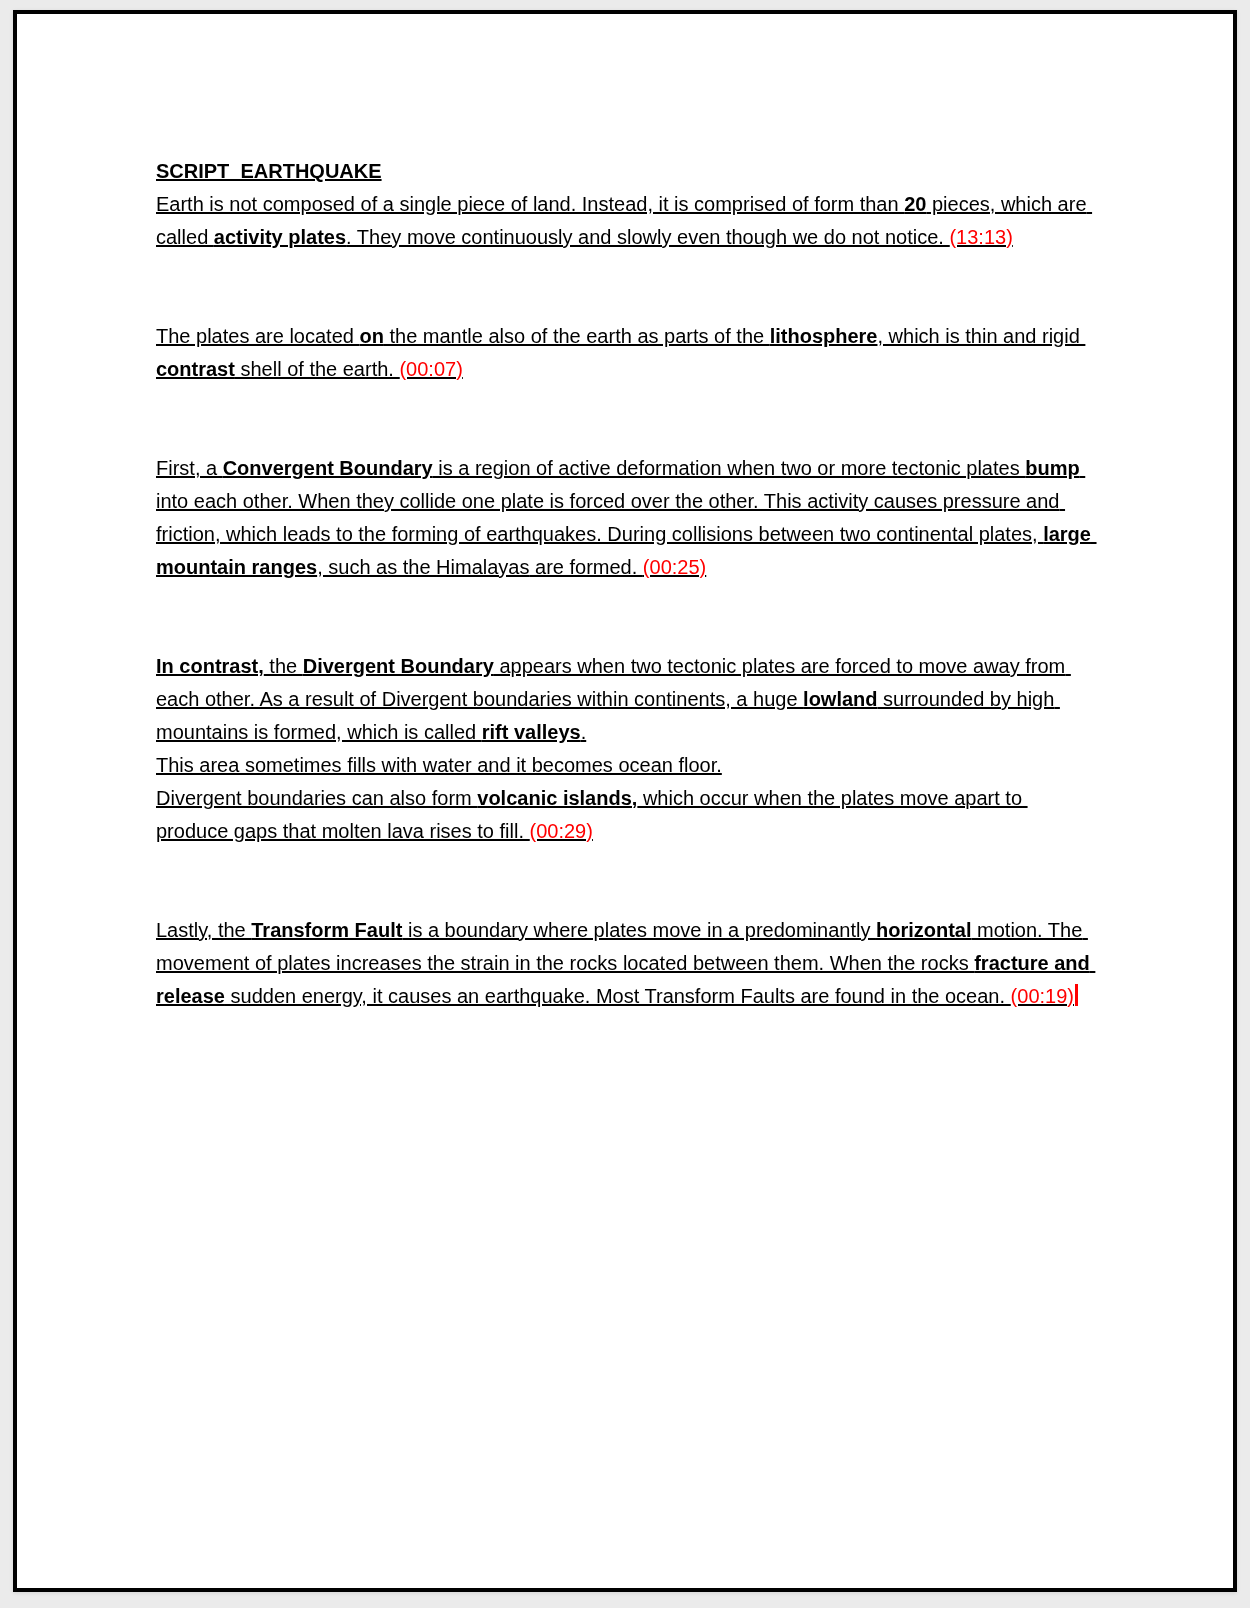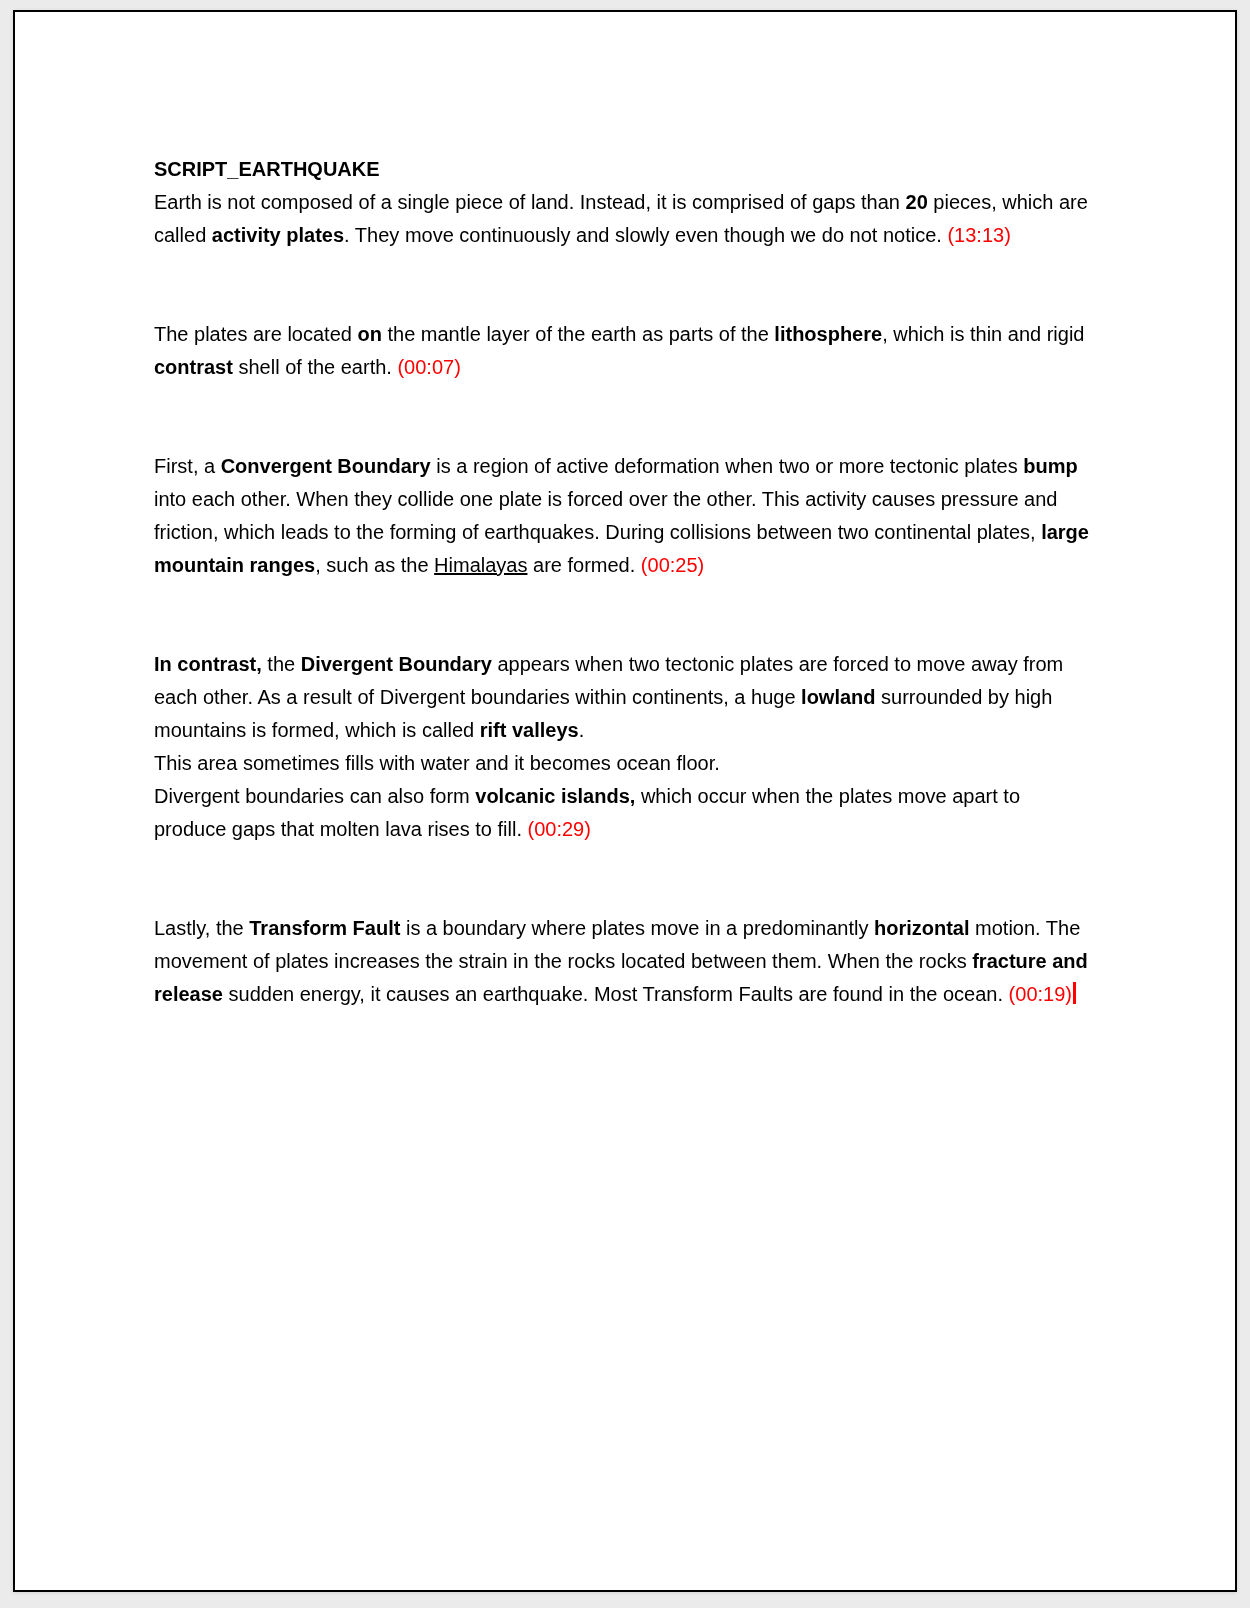--- a/index.html
+++ b/index.html
@@ -15,24 +15,25 @@
     overflow: hidden;
   }
   .page {
     position: absolute;
     left: 13px;
     top: 10px;
     width: 1224px;
     height: 1582px;
     box-sizing: border-box;
     background: var(--page-bg, #ffffff);
-    border: 2px solid #000000;
+    border: 4px solid #000000;
     box-shadow: 0 1px 4px rgba(0,0,0,0.10);
     padding: 141px 139px 0 139px;
     cursor: text;
+    text-decoration: underline;
   }
   .doc-title {
     margin: 0;
     font-size: 20px;
     line-height: 33px;
     font-weight: bold;
     color: var(--text-color, #000000);
   }
   .para {
     margin: 0 0 66px 0;
@@ -53,20 +54,20 @@
     margin-left: 1px;
   }
 </style>
 </head>
 <body>
 
 <div class="canvas">
   <div class="page">
     <h1 class="doc-title">SCRIPT_EARTHQUAKE</h1>
     <div id="doc-body">
-        <p class="para"><span class="run">Earth is not composed of a single piece of land. Instead, it is comprised of gaps than </span><span class="run bold">20</span><span class="run"> pieces, which are called </span><span class="run bold">activity plates</span><span class="run">. They move continuously and slowly even though we do not notice. </span><span class="run red">(13:13)</span></p>
-        <p class="para"><span class="run">The plates are located </span><span class="run bold">on</span><span class="run"> the mantle layer of the earth as parts of the </span><span class="run bold">lithosphere</span><span class="run">, which is thin and rigid </span><span class="run bold">contrast</span><span class="run"> shell of the earth. </span><span class="run red">(00:07)</span></p>
+        <p class="para"><span class="run">Earth is not composed of a single piece of land. Instead, it is comprised of form than </span><span class="run bold">20</span><span class="run"> pieces, which are called </span><span class="run bold">activity plates</span><span class="run">. They move continuously and slowly even though we do not notice. </span><span class="run red">(13:13)</span></p>
+        <p class="para"><span class="run">The plates are located </span><span class="run bold">on</span><span class="run"> the mantle also of the earth as parts of the </span><span class="run bold">lithosphere</span><span class="run">, which is thin and rigid </span><span class="run bold">contrast</span><span class="run"> shell of the earth. </span><span class="run red">(00:07)</span></p>
         <p class="para"><span class="run">First, a </span><span class="run bold">Convergent Boundary</span><span class="run"> is a region of active deformation when two or more tectonic plates </span><span class="run bold">bump</span><span class="run"> into each other. When they collide one plate is forced over the other. This activity causes pressure and friction, which leads to the forming of earthquakes. During collisions between two continental plates, </span><span class="run bold">large mountain ranges</span><span class="run">, such as the </span><span class="run underline">Himalayas</span><span class="run"> are formed. </span><span class="run red">(00:25)</span></p>
         <p class="para"><span class="run bold">In contrast,</span><span class="run"> the </span><span class="run bold">Divergent Boundary</span><span class="run"> appears when two tectonic plates are forced to move away from each other. As a result of Divergent boundaries within continents, a huge </span><span class="run bold">lowland</span><span class="run"> surrounded by high mountains is formed, which is called </span><span class="run bold">rift valleys</span><span class="run">.</span><br><span class="run">This area sometimes fills with water and it becomes ocean floor.</span><br><span class="run">Divergent boundaries can also form </span><span class="run bold">volcanic islands,</span><span class="run"> which occur when the plates move apart to produce gaps that molten lava rises to fill. </span><span class="run red">(00:29)</span></p>
         <p class="para"><span class="run">Lastly, the </span><span class="run bold">Transform Fault</span><span class="run"> is a boundary where plates move in a predominantly </span><span class="run bold">horizontal</span><span class="run"> motion. The movement of plates increases the strain in the rocks located between them. When the rocks </span><span class="run bold">fracture and release</span><span class="run"> sudden energy, it causes an earthquake. Most Transform Faults are found in the ocean. </span><span class="run red">(00:19)</span><span class="cursor"></span></p>
       </div>
   </div>
 </div>
 
 </body></html>

